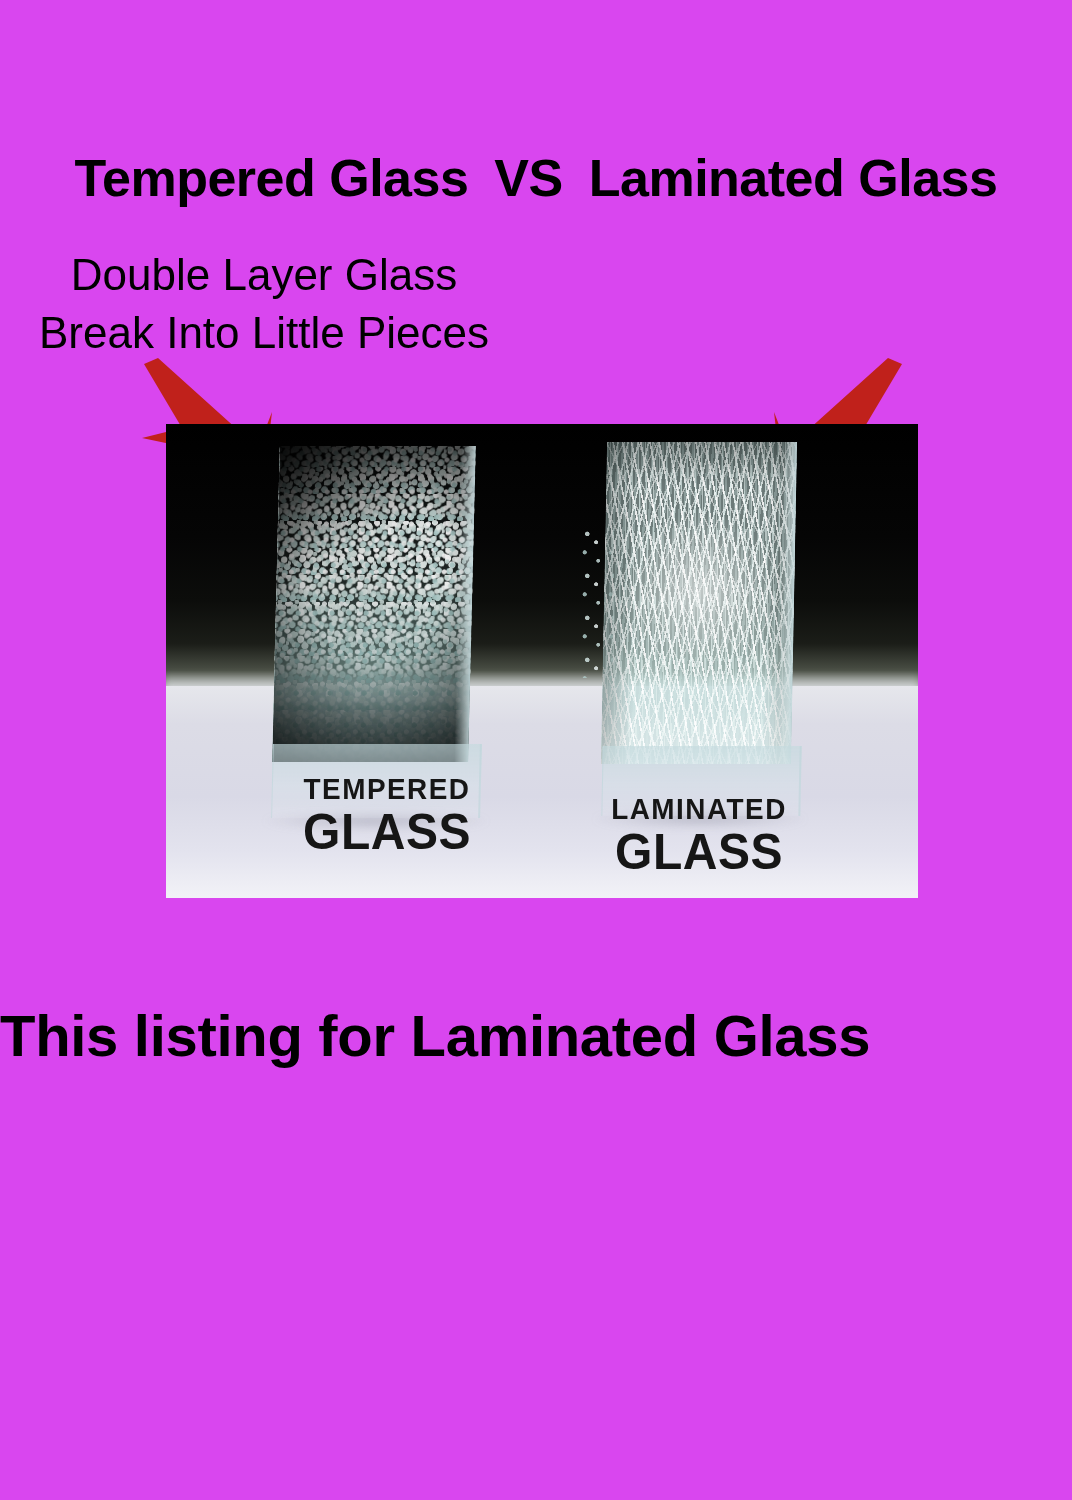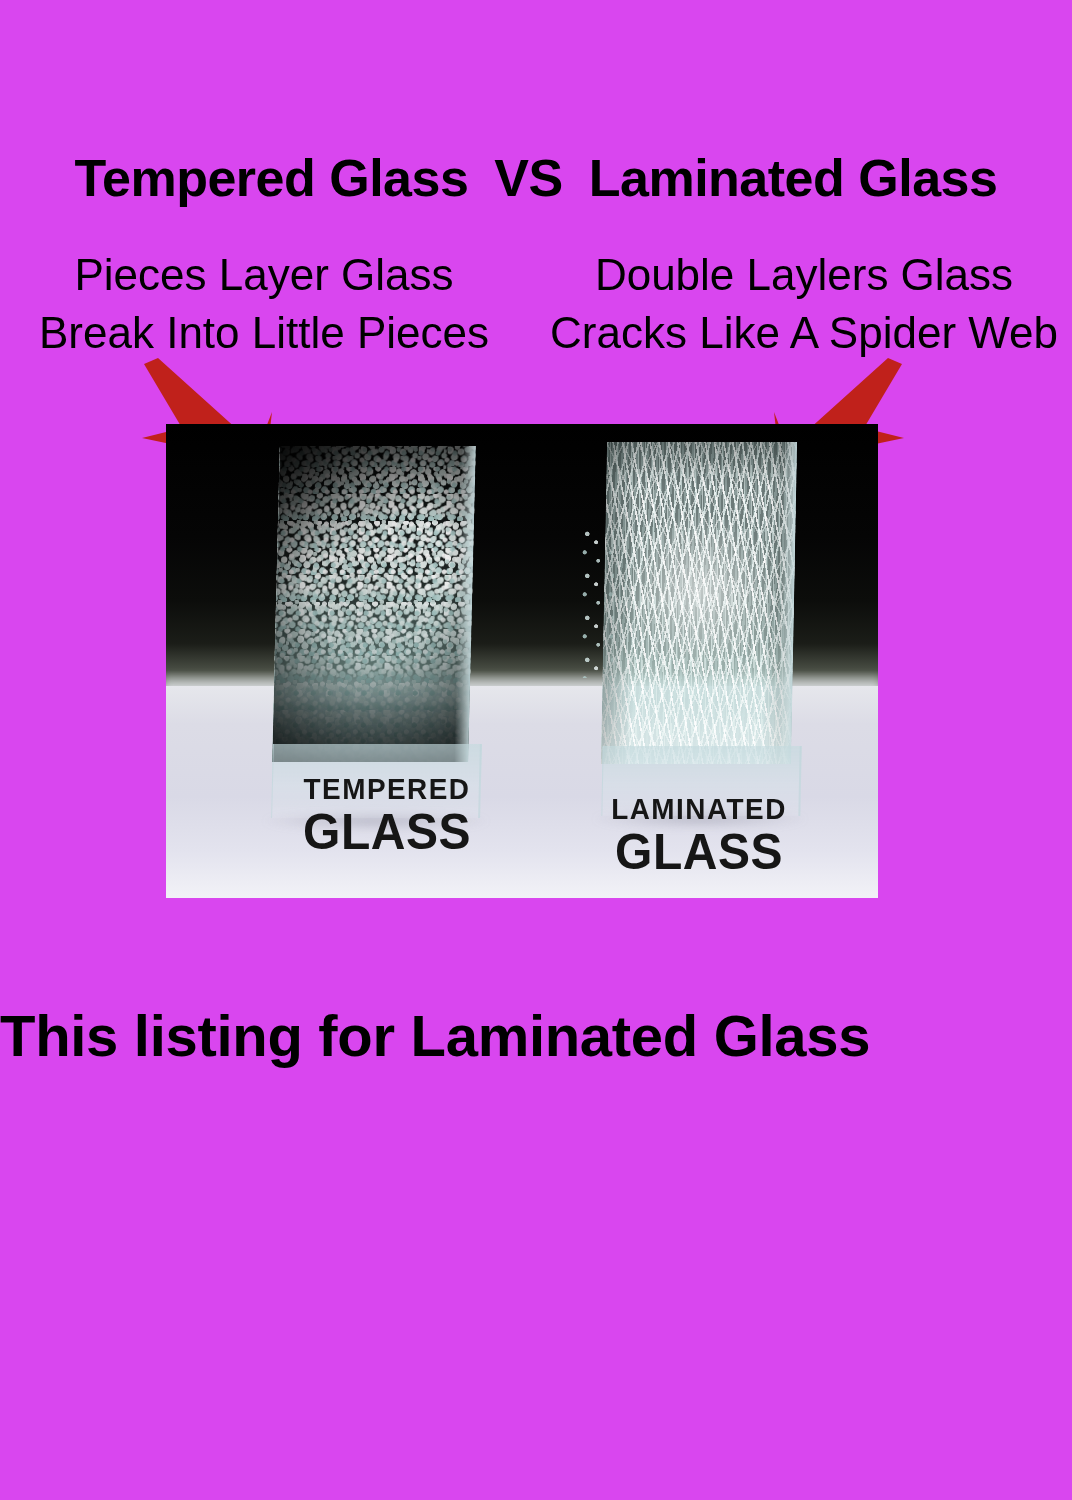--- a/index.html
+++ b/index.html
@@ -67,20 +67,21 @@
 
   
   .photo {
     position: absolute;
     left: 166px;
     top: 424px;
     width: 712px;
     height: 474px;
     overflow: hidden;
     background: #0a0a0a;
+    padding-left: 40px;
   }
   .photo-sky {
     position: absolute;
     left: 0; top: 0; right: 0;
     height: 268px;
     background: linear-gradient(180deg,
         #000000 0%, #050505 42%, #0c0d0b 66%, #1b1d18 82%,
         #4a4f45 92%, #9aa096 97%, #d8dadf 100%);
   }
   .photo-floor {
@@ -310,26 +311,22 @@
 <body>
 
 <div class="stage">
 
   <div class="headline">
     <span>Tempered Glass</span><span class="gap-s"></span><span>VS</span><span class="gap-s"></span><span>Laminated Glass</span>
   </div>
 
   <div class="captions">
     <div class="cap-col cap-left">
-      <span class="cap-line">Pieces Layer Glass</span>
+      <span class="cap-line">Double Layer Glass</span>
       <span class="cap-line">Break Into Little Pieces</span>
-    </div>
-    <div class="cap-col cap-right">
-      <span class="cap-line">Double Laylers Glass</span>
-      <span class="cap-line">Cracks Like A Spider Web</span>
     </div>
   </div>
 
   <svg class="arrow arrow-left" viewBox="0 0 136 110">
     <path d="M6 8 L20 2 L120 92 L134 56 L128 108 L4 82 L44 72 Z" fill="#c0211b"></path>
   </svg>
   <svg class="arrow arrow-right" viewBox="0 0 136 110">
     <path d="M130 8 L116 2 L16 92 L2 56 L8 108 L132 82 L92 72 Z" fill="#c0211b"></path>
   </svg>
 

